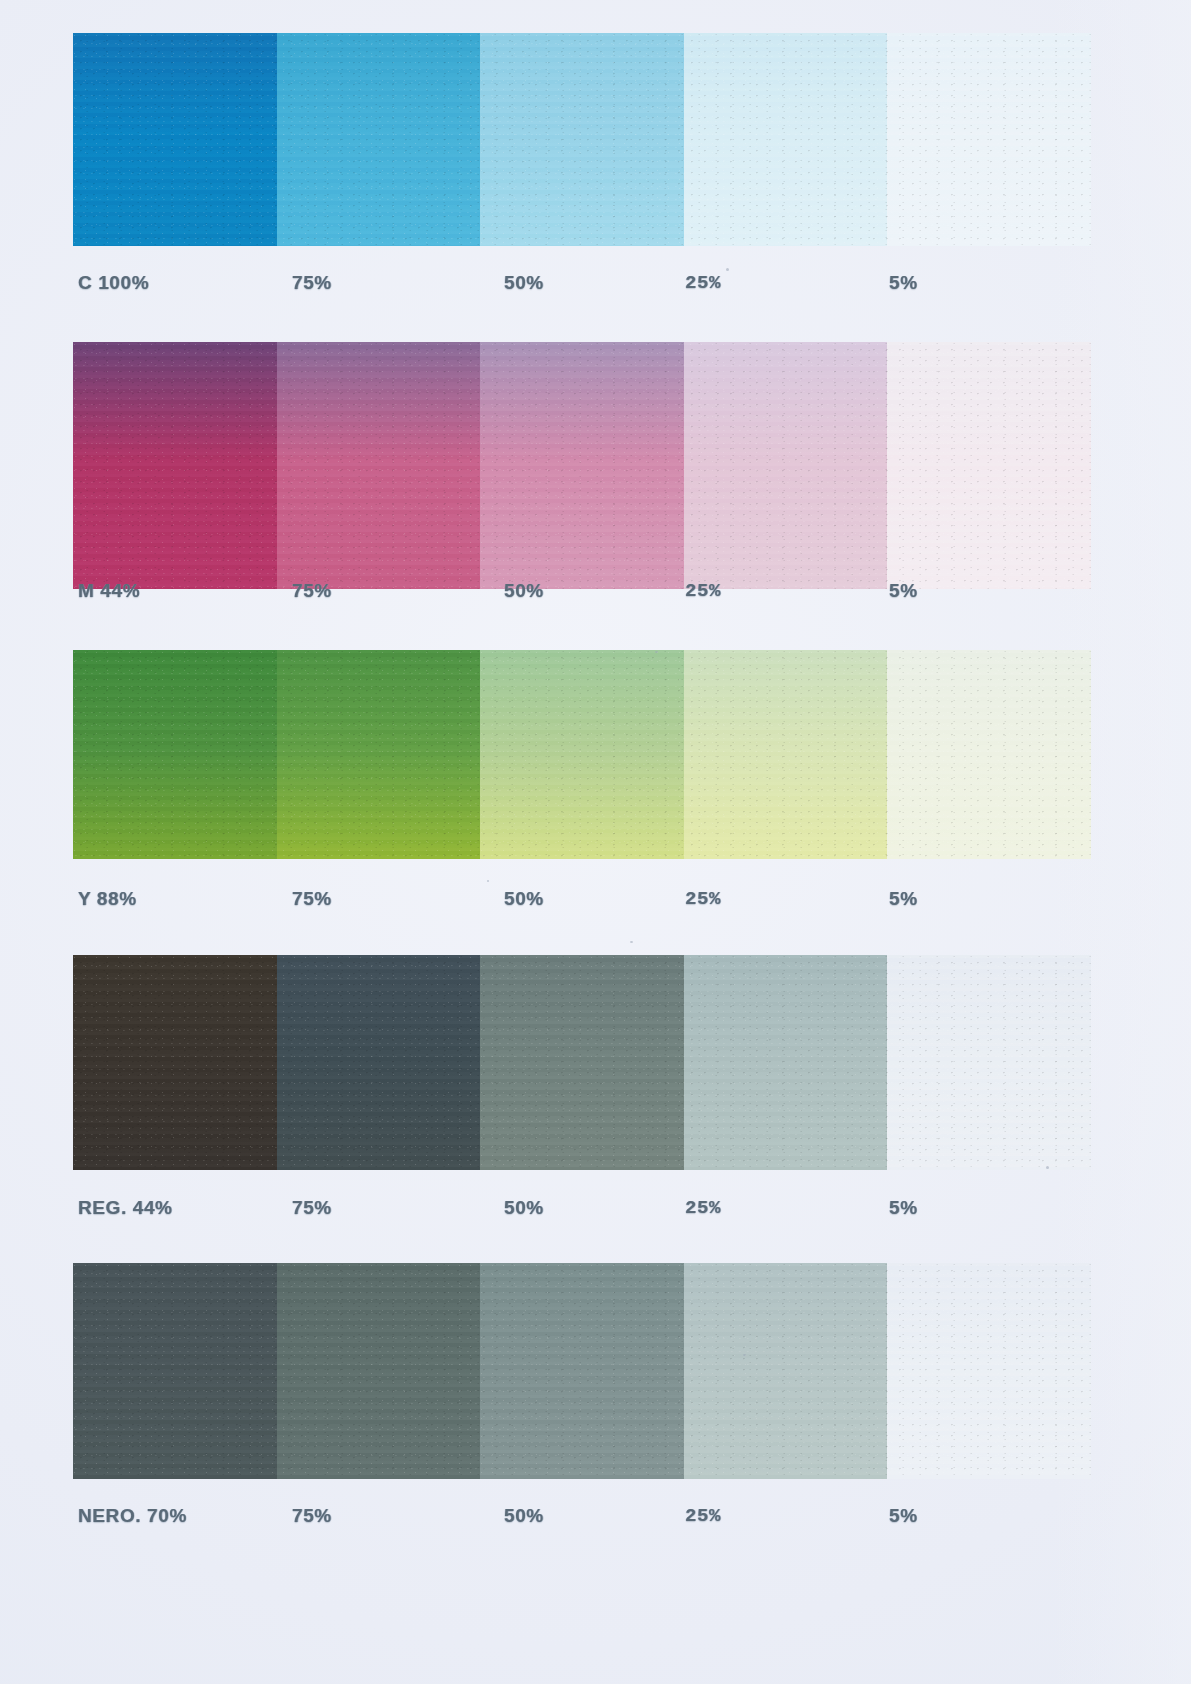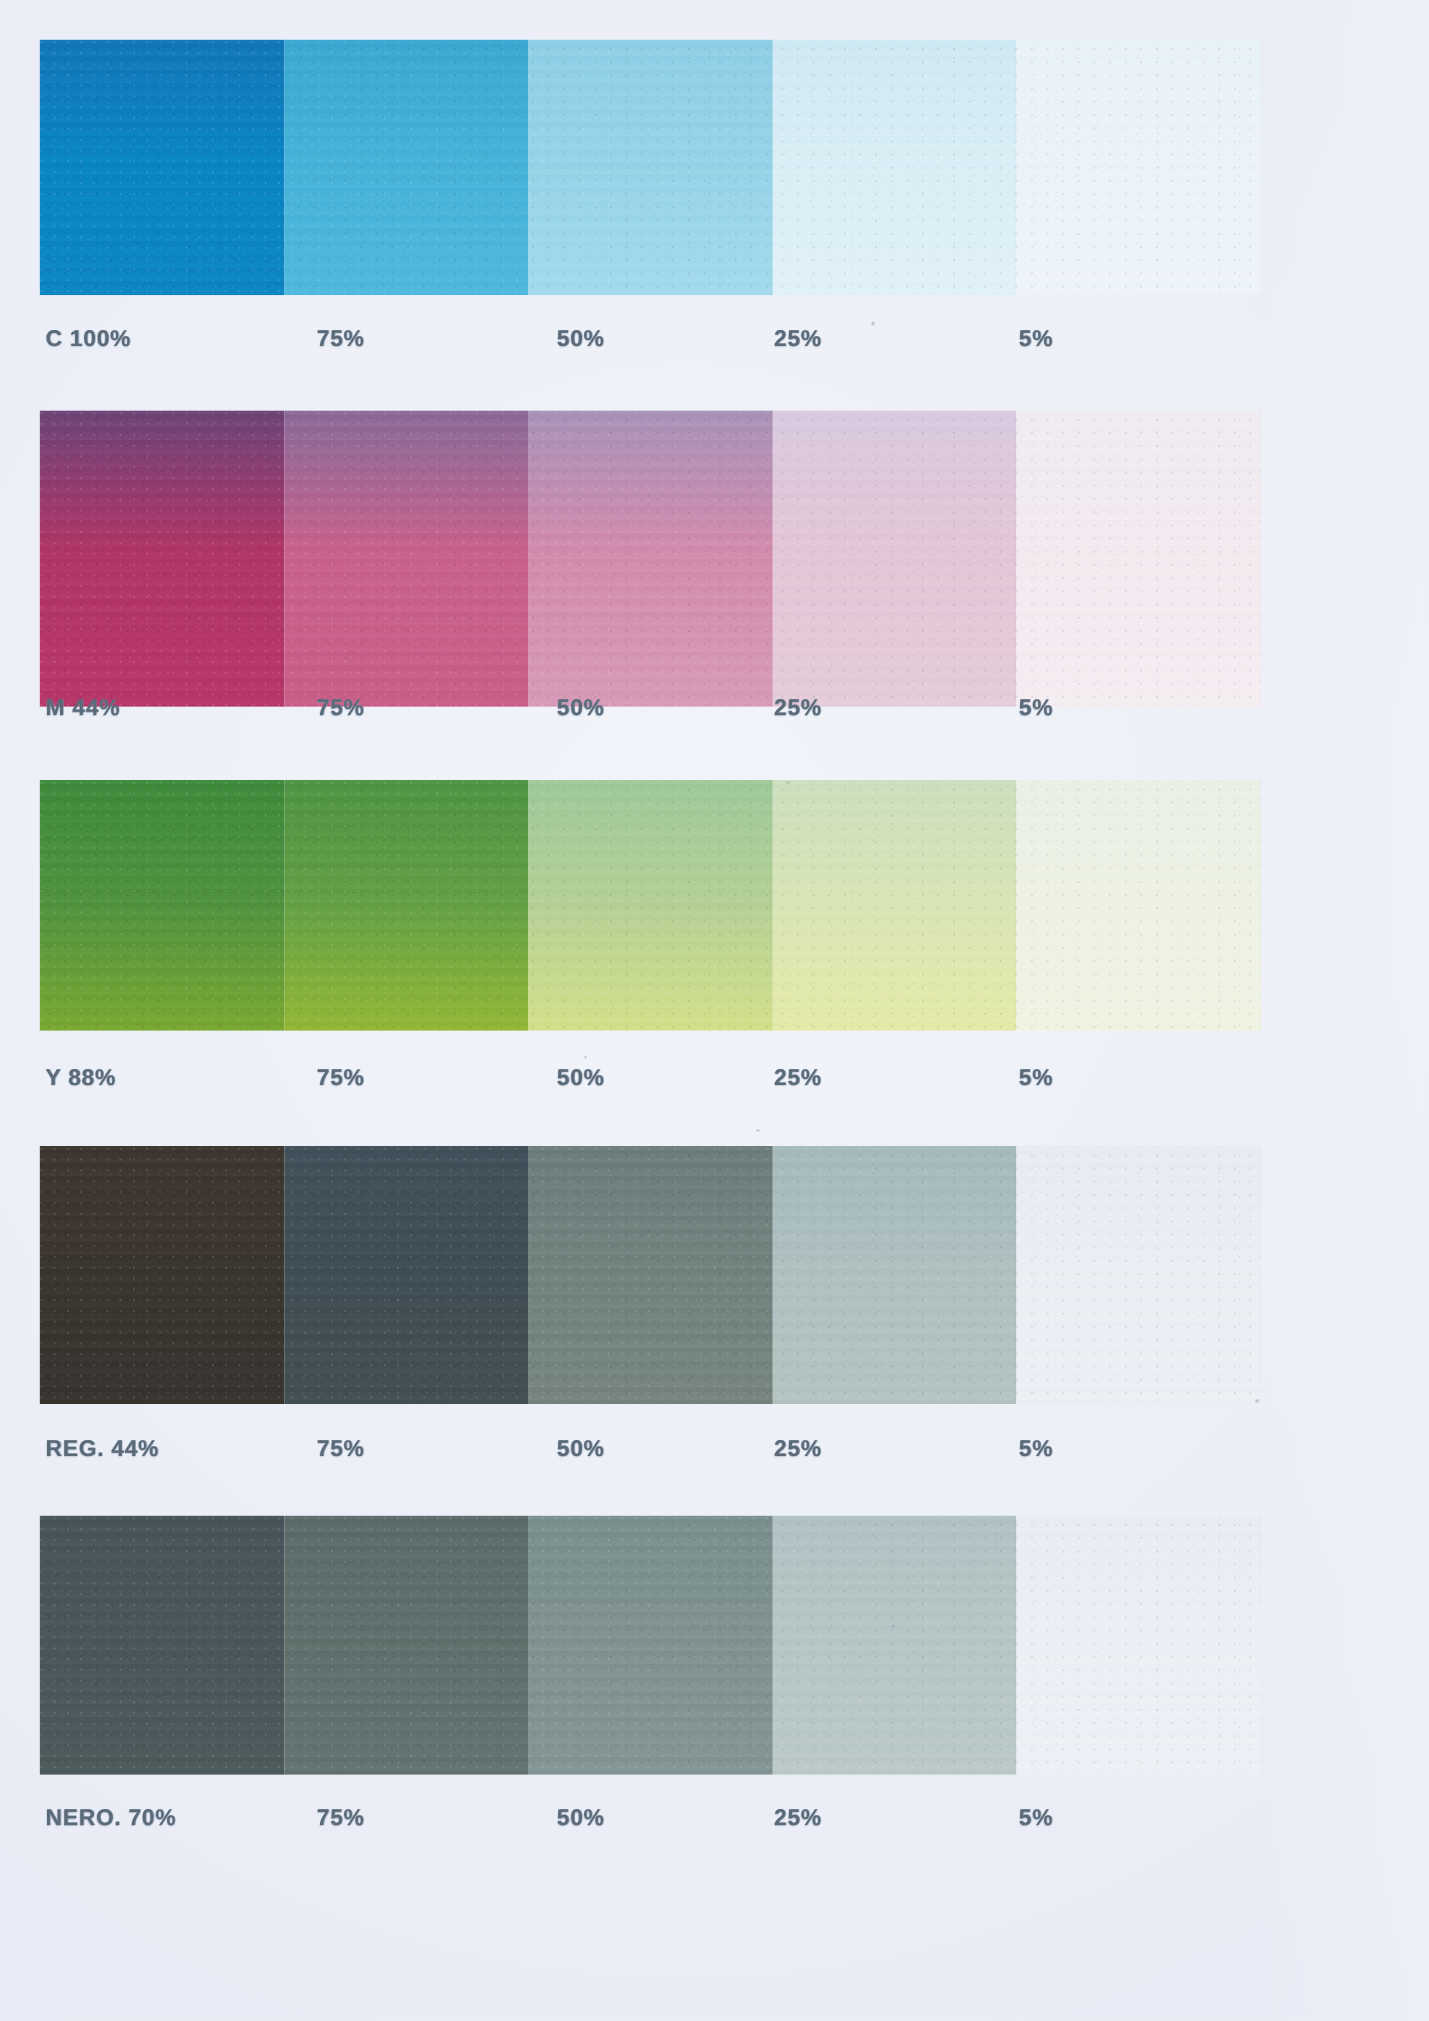--- a/index.html
+++ b/index.html
@@ -31,20 +31,21 @@
     position: absolute;
     top: 0; right: 0; bottom: 0;
     width: 140px;
     background: linear-gradient(to right, rgba(255,255,255,0) 0%, rgba(241,243,249,0.55) 100%);
     pointer-events: none;
   }
 
   #rows {
     position: absolute;
     inset: 0;
+    margin-left: 40px;
   }
 
   .ramp-row {
     position: absolute;
     left: 0;
     width: 100%;
   }
 
   .bar {
     position: absolute;
@@ -108,23 +109,23 @@
     color: #5a6a78;
     text-shadow:
       0.7px 0 0 rgba(120,140,160,0.55),
       -0.5px 0.4px 0 rgba(150,165,185,0.45),
       0 0.8px 1.1px rgba(90,110,130,0.30);
     filter: blur(0.18px);
   }
 
   
   .lbl.c0 { left: 38px; }
-  .lbl.c1 { left: 264px; }
+  .lbl.c1 { left: 252px; }
   .lbl.c2 { left: 464px; }
-  .lbl.c3 { left: 645px; }
+  .lbl.c3 { left: 645px; font-family: Liberation Mono, monospace; }
   .lbl.c4 { left: 849px; }
 
   
   .speck {
     position: absolute;
     background: #9aa6b6;
     border-radius: 50%;
     opacity: 0.55;
   }
 </style>

